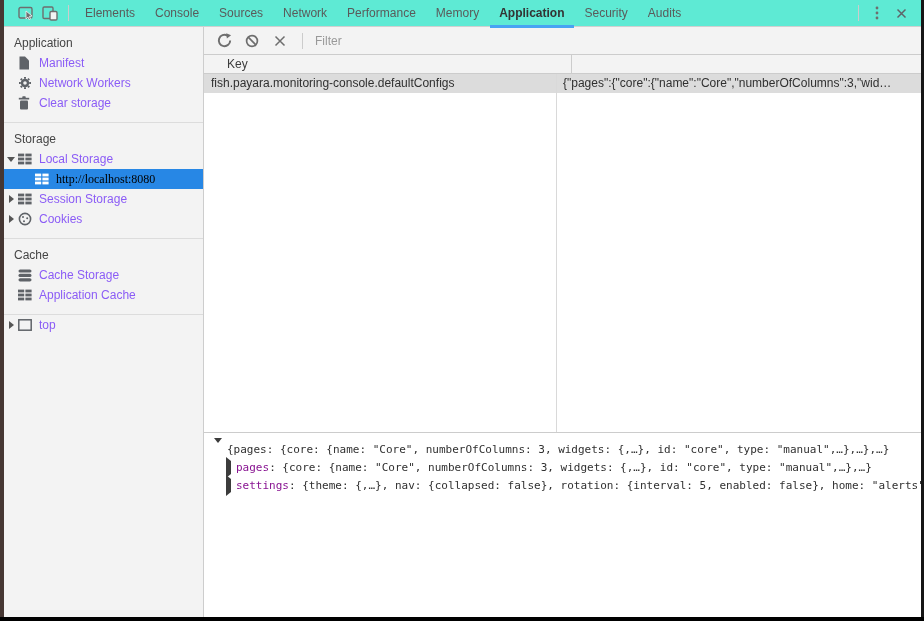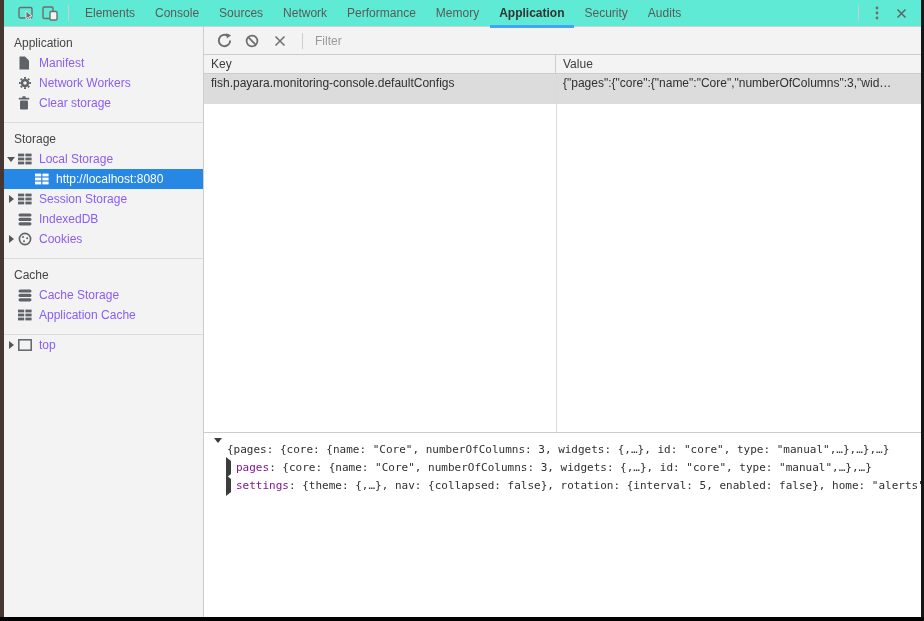--- a/index.html
+++ b/index.html
@@ -24,42 +24,42 @@
   
   .content { flex:1; display:flex; min-height:0; }
 
   
   .sidebar { width:200px; flex:0 0 200px; background:#f3f3f3; border-right:1px solid #cdcdcd; overflow:hidden; }
   .side-header { padding:9px 0 4px 10px; color:#454545; height:26px; }
   .side-row { display:flex; align-items:center; height:20px; color:#8b5cf6; white-space:nowrap; }
   .side-row .tri-slot { width:14px; flex:0 0 14px; display:flex; justify-content:center; }
   .side-row .icon { width:15px; height:14px; margin-right:6px; color:#5f6368; display:flex; align-items:center; }
   .side-row.depth2 { padding-left:17px; }
-  .side-row.selected { background:#2787e5; color:#ffffff; }
+  .side-row.selected { background:#2787e5; color:#000000;font-family:Liberation Serif, serif; }
   .side-row.selected .icon { color:#fff; }
   .side-sep { border-top:1px solid #dcdcdc; margin-top:9px; }
   .tri-down  { width:0; height:0; border-left:4px solid transparent; border-right:4px solid transparent; border-top:5px solid #555; }
   .tri-right { width:0; height:0; border-top:4px solid transparent; border-bottom:4px solid transparent; border-left:5px solid #555; }
 
   
   .main { flex:1; display:flex; flex-direction:column; min-width:0; background:#fff; }
   .toolbar { height:28px; flex:0 0 28px; background:#f3f3f3; border-bottom:1px solid #ccc;
              display:flex; align-items:center; padding:0 4px 0 8px; }
   .tool-btn { width:24px; height:24px; display:flex; align-items:center; justify-content:center; color:#6e6e6e; margin-right:4px; }
   .filter-input { flex:1; border:none; outline:none; background:transparent; font:12px "Liberation Sans","DejaVu Sans",sans-serif;
                   color:#0369a1; padding:0 6px; height:24px; }
   .filter-input::placeholder { color:#999; }
 
   .grid-header { height:19px; flex:0 0 19px; background:#f3f3f3; border-bottom:1px solid #ccc; display:flex; color:#3c3c3c; }
-  .grid-header .hkey { width:352px; flex:0 0 352px; border-right:1px solid #ccc; padding:2px 0 0 7px; }
+  .grid-header .hkey { width:352px; flex:0 0 352px; border-right:1px solid #ccc; padding:2px 0 0 7px;margin-left:16px; }
   .grid-header .hval { flex:1; padding:2px 0 0 7px; }
 
   .grid-body { flex:1; position:relative; background:#fff; overflow:hidden; }
   .col-divider { position:absolute; left:352px; top:0; bottom:0; width:1px; background:#d9d9d9; }
-  .grid-row { height:30px; display:flex; background:#dcdcdc; color:#303030; }
+  .grid-row { height:19px; display:flex; background:#dcdcdc; color:#303030; }
   .grid-row .ckey { width:352px; flex:0 0 352px; padding:2px 4px 0 7px; white-space:nowrap; overflow:hidden; }
   .grid-row .cval { flex:1; padding:2px 0 0 7px; white-space:nowrap; overflow:hidden; }
 
   
   .preview { height:185px; flex:0 0 185px; border-top:1px solid #ccc; background:#fff;
              padding:7px 0 0 10px; overflow:hidden; white-space:nowrap;
              font-family:"DejaVu Sans Mono",monospace; font-size:11px; color:#303030; }
   .pline { height:18px; display:flex; align-items:center; }
   .pline .ptri { margin-right:5px; flex:0 0 auto; }
   .pline .ptri .tri-down { border-top-color:#3c3c3c; }
@@ -208,31 +208,20 @@
                 <rect x="7.4" y="0.6" width="6.2" height="2.8" fill="currentColor"></rect>
               <rect x="0" y="4.6" width="6.2" height="2.8" fill="currentColor"></rect>
                 <rect x="7.4" y="4.6" width="6.2" height="2.8" fill="currentColor"></rect>
               <rect x="0" y="8.6" width="6.2" height="2.8" fill="currentColor"></rect>
                 <rect x="7.4" y="8.6" width="6.2" height="2.8" fill="currentColor"></rect>
             </svg>
           </span>
           <span>Session Storage</span>
         </div>
         <div class="side-row">
-          <span class="tri-slot"></span>
-          <span class="icon">
-            <svg width="14" height="13" viewBox="0 0 14 13">
-              <rect x="0.5" y="0.4" width="13" height="3.2" rx="1.6" fill="currentColor"></rect>
-              <rect x="0.5" y="4.8" width="13" height="3.2" rx="1.6" fill="currentColor"></rect>
-              <rect x="0.5" y="9.2" width="13" height="3.2" rx="1.6" fill="currentColor"></rect>
-            </svg>
-          </span>
-          <span>IndexedDB</span>
-        </div>
-        <div class="side-row">
           <span class="tri-slot">
               <span class="tri-right"></span>
             </span>
           <span class="icon">
             <svg width="14" height="14" viewBox="0 0 14 14">
               <circle cx="7" cy="7" r="5.6" fill="none" stroke="currentColor" stroke-width="1.6"></circle>
               <circle cx="5" cy="5" r="1" fill="currentColor"></circle>
               <circle cx="9.2" cy="6.3" r="1" fill="currentColor"></circle>
               <circle cx="6" cy="9.2" r="1" fill="currentColor"></circle>
             </svg>
@@ -303,21 +292,20 @@
             <svg width="12" height="12" viewBox="0 0 12 12">
               <path d="M1.5 1.5 L10.5 10.5 M10.5 1.5 L1.5 10.5" stroke="currentColor" stroke-width="1.5" fill="none"></path>
             </svg>
           </div>
           <div class="vsep"></div>
           <input class="filter-input" type="text" placeholder="Filter" style="">
         </div>
 
         <div class="grid-header">
           <div class="hkey">Key</div>
-          <div class="hval">Value</div>
         </div>
 
         <div class="grid-body">
           <div class="grid-row">
             <div class="ckey">fish.payara.monitoring-console.defaultConfigs</div>
             <div class="cval">{"pages":{"core":{"name":"Core","numberOfColumns":3,"wid…</div>
           </div>
           <div class="col-divider"></div>
         </div>
 

